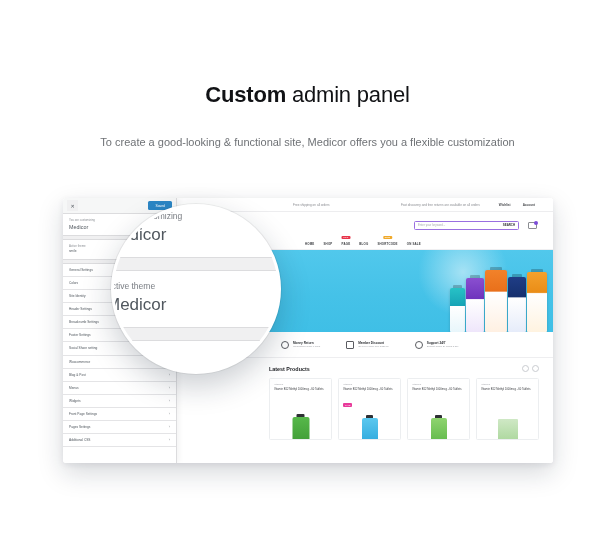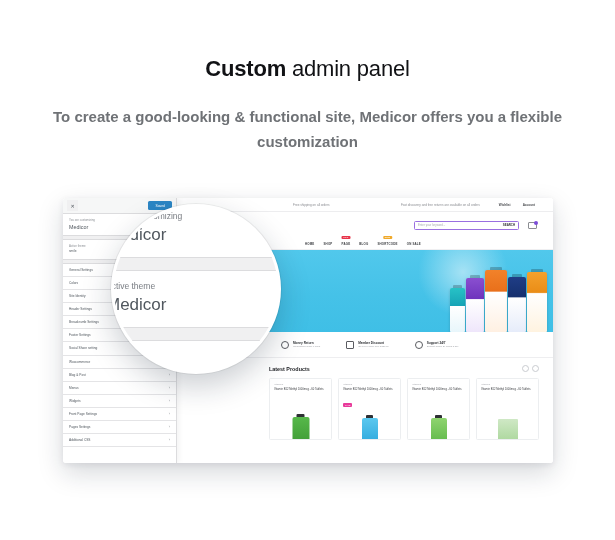--- a/index.html
+++ b/index.html
@@ -7,36 +7,36 @@
   body {
     width: 615px;
     height: 540px;
     background: #ffffff;
     font-family: "Liberation Sans", sans-serif;
     overflow: hidden;
     position: relative;
   }
 
   
-  .intro { padding-top: 56px; text-align: center; }
+  .intro { padding-top: 82px; text-align: center; }
   .heading {
     font-size: 22px;
     color: #111215;
     letter-spacing: -0.2px;
     margin: 0 0 22px 0;
     font-weight: 400;
   }
   .heading .strong { font-weight: 700; }
   .subtitle {
-    font-size: 15px;
+    font-size: 11px;
     line-height: 25px;
     color: #6f7276;
     margin: 0 auto;
     max-width: 548px;
-    font-weight: 700;
+    font-weight: 400;
   }
 
   
   .shot-wrap {
     position: absolute;
     left: 63px;
     top: 198px;
     width: 490px;
     height: 265px;
   }

